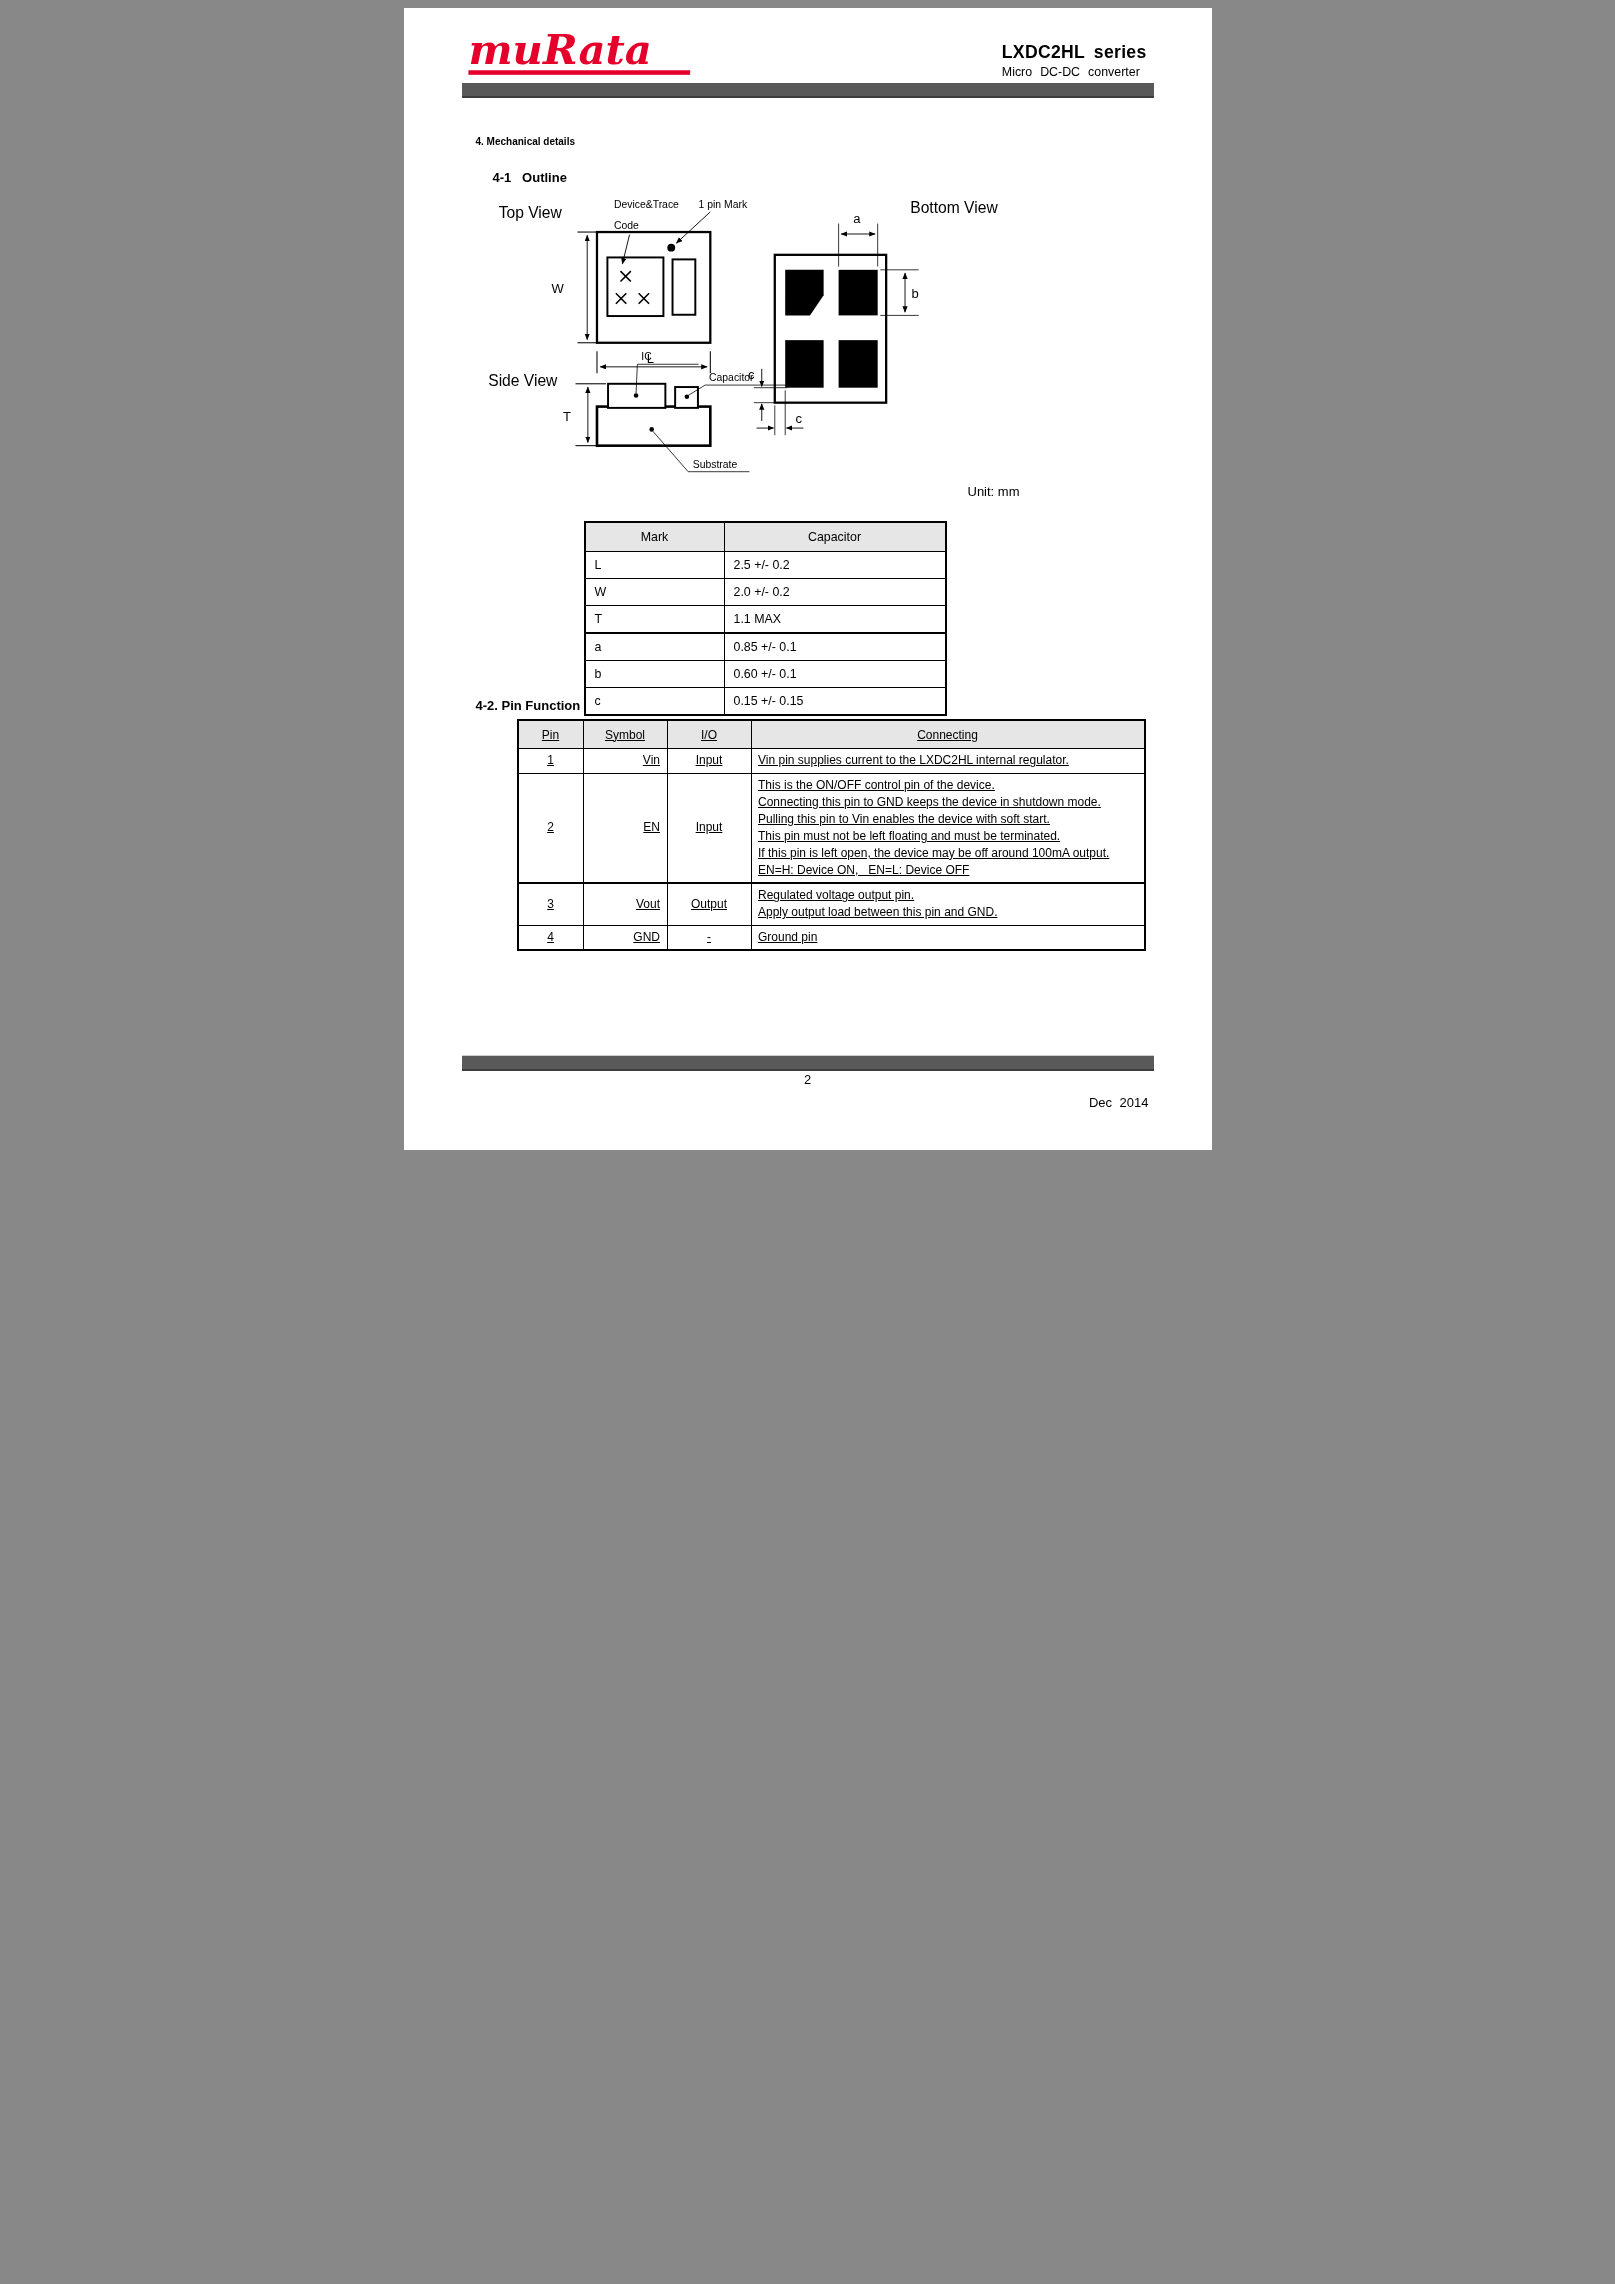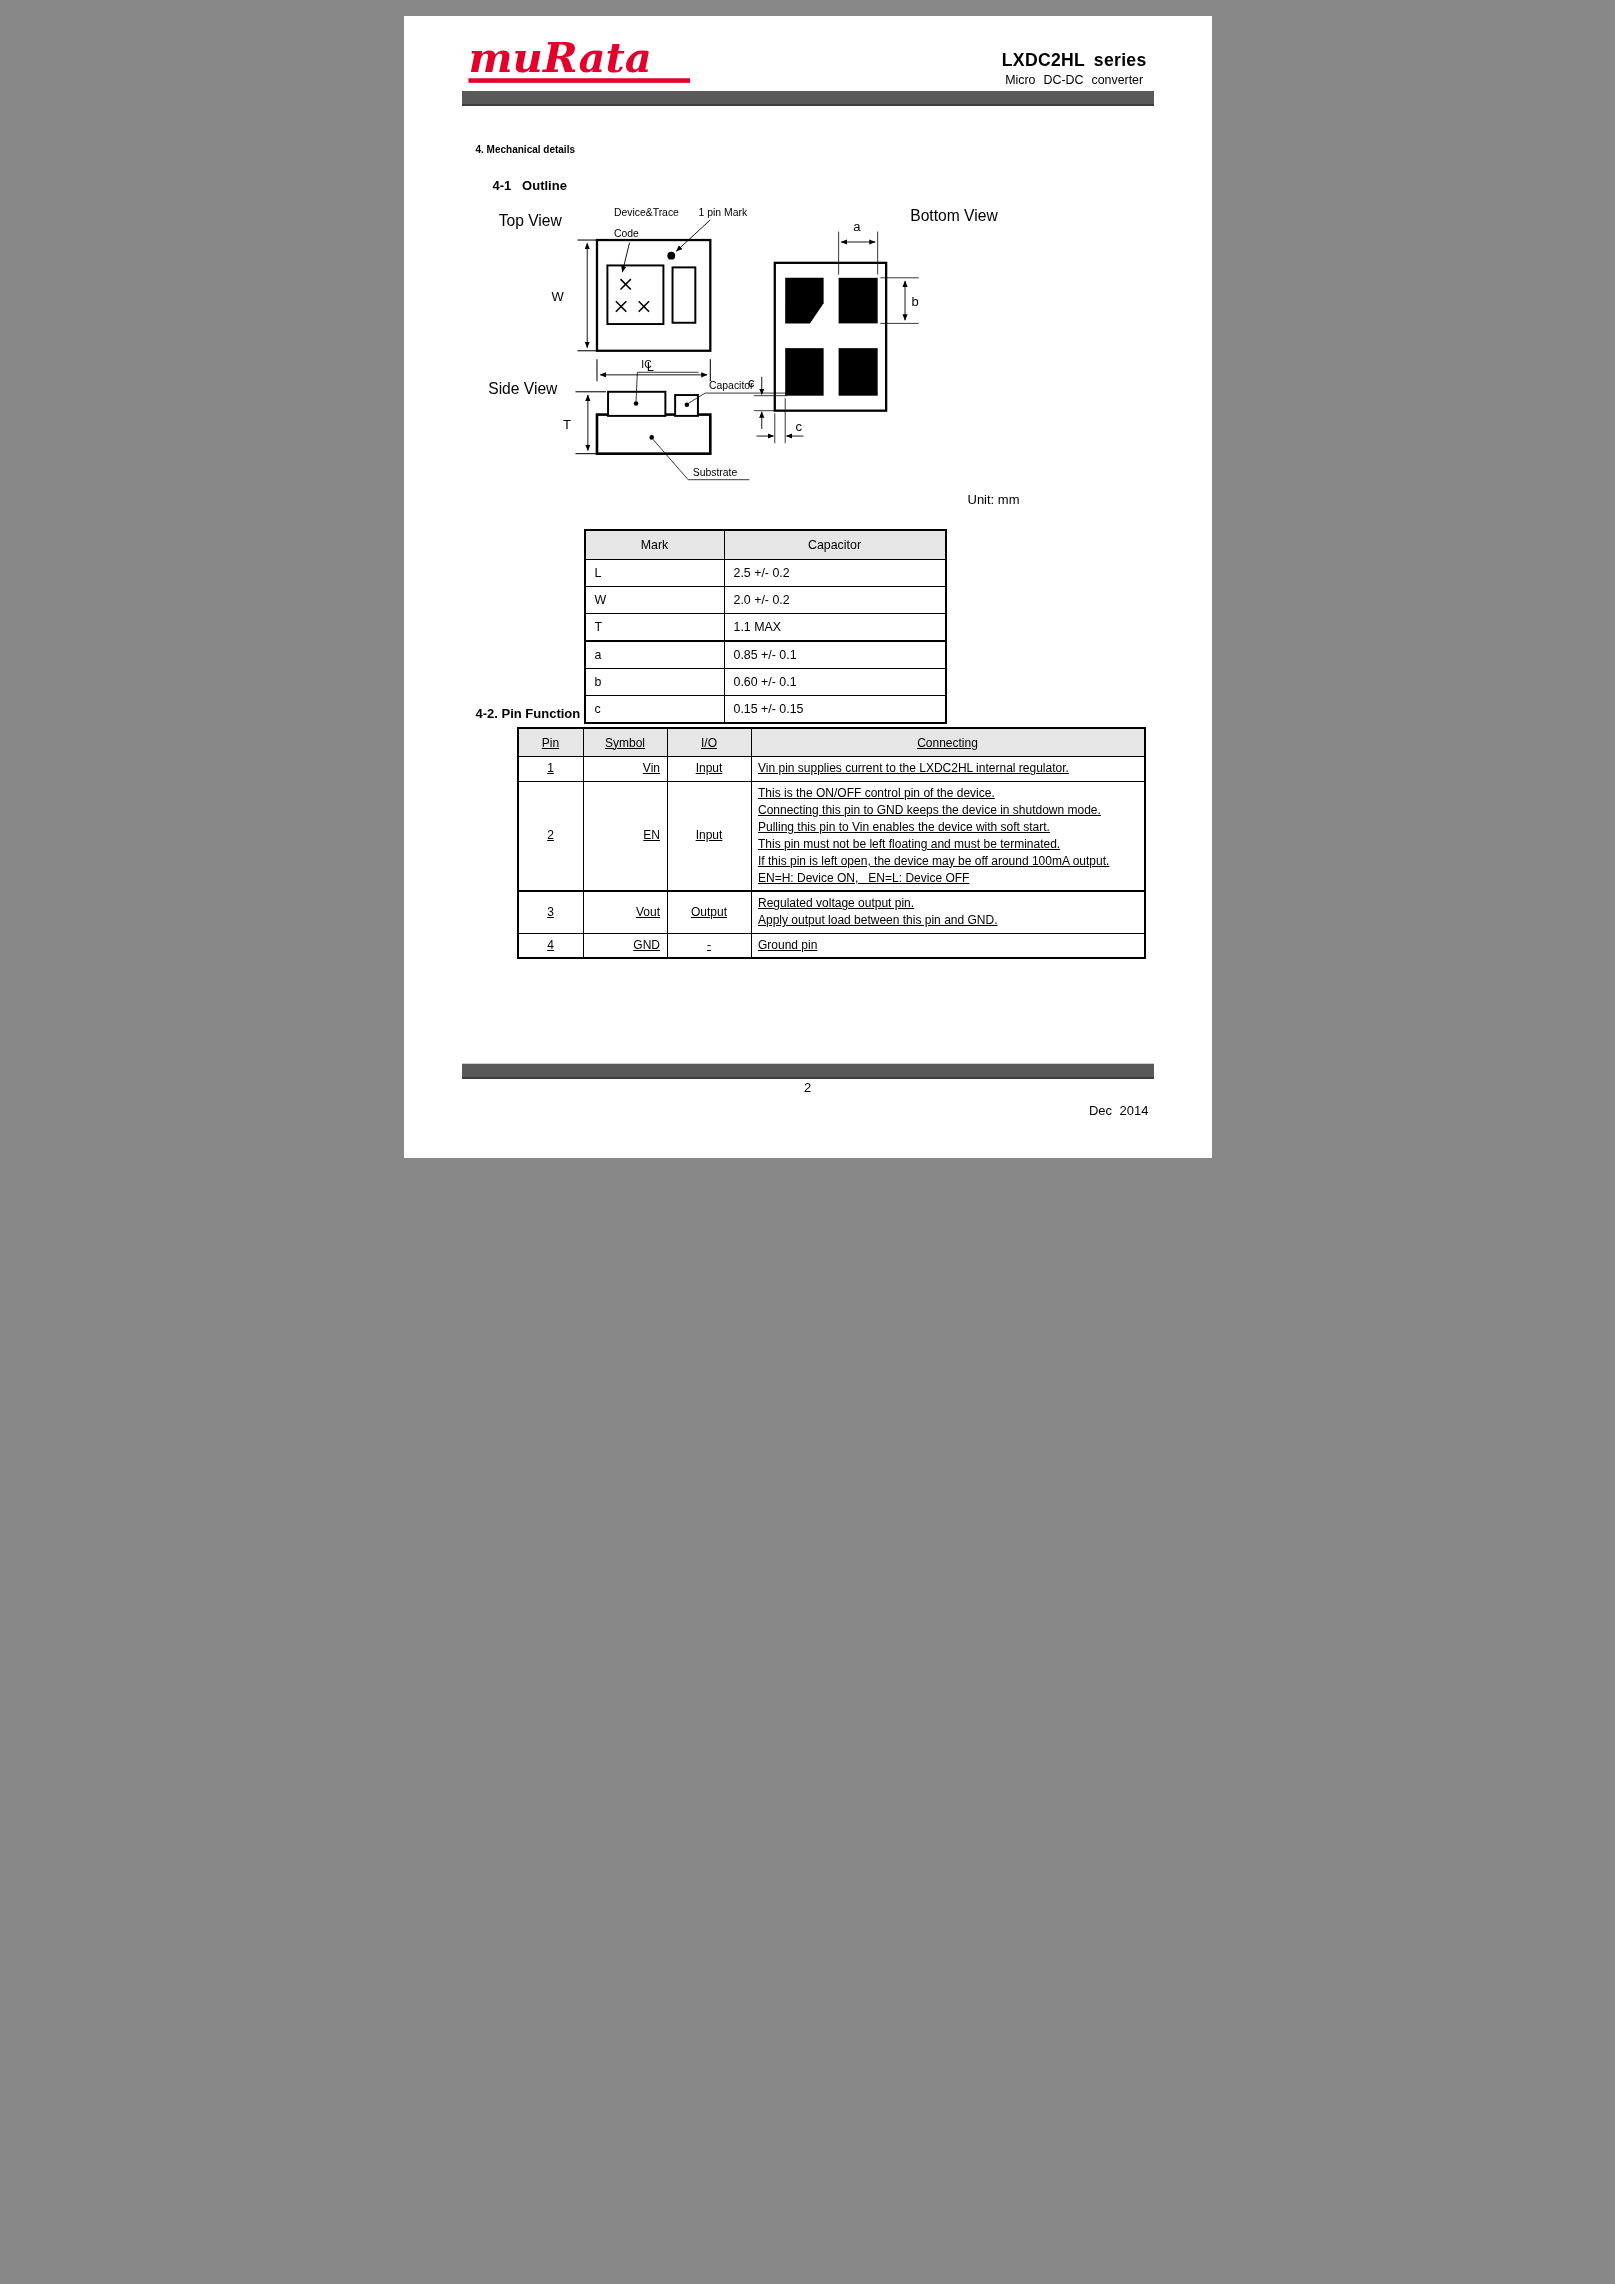--- a/index.html
+++ b/index.html
@@ -1,23 +1,23 @@
 <!DOCTYPE html>
 <html style="--bar: #595959; --thbg: #e6e6e6;font-size:10.4px"><head>
 <meta charset="utf-8">
 <style>
   html,body{margin:0;padding:0;background:#888;}
   .page{
     position:relative;width:808px;height:1142px;background:#ffffff;
-    margin:16px auto;font-family:"Liberation Sans","DejaVu Sans",sans-serif;color:#000;
+    margin:8px auto;font-family:"Liberation Sans","DejaVu Sans",sans-serif;color:#000;
     overflow:hidden;
   }
   
   .logo-svg{position:absolute;left:63px;top:14.3px;}
-  .head-right{position:absolute;right:65px;top:34px;text-align:center;line-height:1.15;}
+  .head-right{position:absolute;right:65px;top:34px;text-align:left;line-height:1.15;}
   .head-title{font-size:17.6px;font-weight:bold;letter-spacing:0.3px;word-spacing:3.9px;}
   .head-sub{font-size:12.4px;word-spacing:4.6px;margin-top:2.6px;}
   .bar{position:absolute;left:58px;width:692px;height:13px;background:var(--bar,#595959);border-bottom:2px solid #3e3e3e;}
   .bar-top{top:75px;}
   .bar-bottom{top:1047px;border-top:0.7px solid #cfcfcf;}
   
   .h1{position:absolute;left:72px;top:128px;font-size:10px;font-weight:bold;}
   .h2{position:absolute;left:89px;top:162px;font-size:13px;font-weight:bold;white-space:pre;}
   .h3{position:absolute;left:72px;top:690px;font-size:13px;font-weight:bold;}
   .unit-note{position:absolute;left:564px;top:476px;font-size:13px;}

